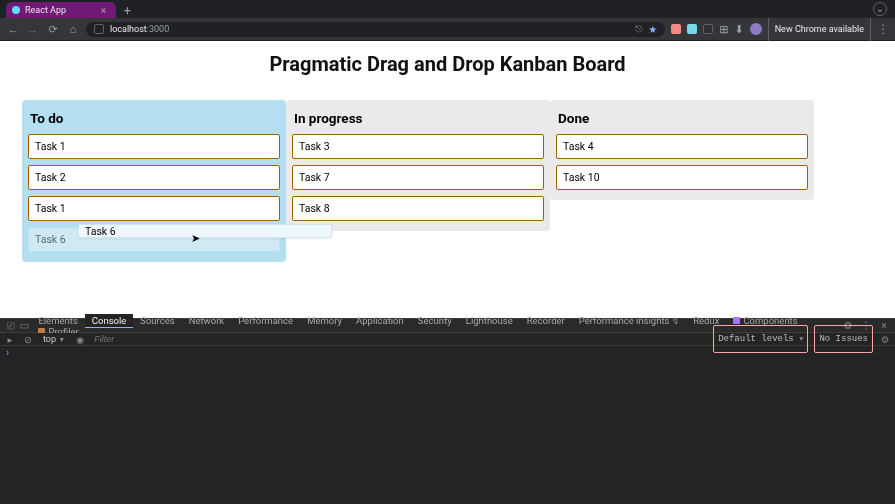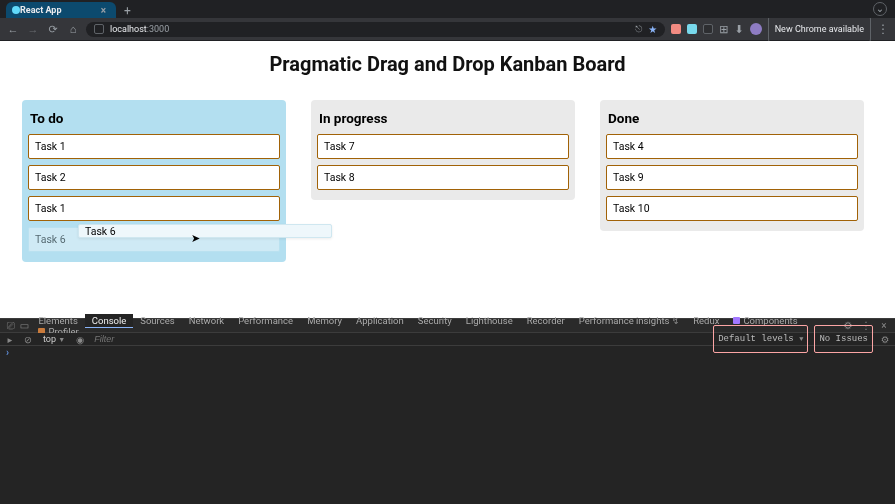--- a/index.html
+++ b/index.html
@@ -5,23 +5,23 @@
   * { box-sizing: border-box; margin: 0; padding: 0; }
   html, body { height: 100%; font-family: -apple-system, BlinkMacSystemFont, "Segoe UI", Roboto, Helvetica, Arial, sans-serif; }
   body { display: flex; flex-direction: column; width: 895px; height: 504px; overflow: hidden; background: #fff; }
 
   
   .chrome-tabstrip {
     height: 18px; background: #202124; display: flex; align-items: flex-end;
     padding-left: 6px; position: relative;
   }
   .tab {
-    display: flex; align-items: center; 
+    display: flex; align-items: center; gap: 5px;
     height: 16px; font-size: 9px; color: #e8eaed; padding: 0 10px 0 6px;
-    background: #0c4a6e; border-radius: 6px 6px 0 0; min-width: 110px; position: relative; font-weight: bold;
+    background: #701a75; border-radius: 6px 6px 0 0; min-width: 110px; position: relative;
   }
   .tab .favicon { width: 8px; height: 8px; border-radius: 50%; background: #61dafb; display:inline-block; }
   .tab .close { margin-left: auto; font-size: 10px; color:#9aa0a6; }
   .new-tab { color:#9aa0a6; font-size:12px; padding: 0 8px; }
   .window-minimize {
     position:absolute; right:8px; top:2px; width:14px; height:14px;
     border:1px solid #5f6368; border-radius:50%;
     display:flex; align-items:center; justify-content:center;
     color:#9aa0a6; font-size:10px; line-height:1;
   }
@@ -53,21 +53,21 @@
   }
   .dots { color:#9aa0a6; font-size:12px; }
 
   
   .page { flex: 0 0 auto; background:#fff; }
   .page-title {
     text-align:center; font-weight:700; font-size:20px;
     padding: 11px 0 24px; color:#111;
   }
   .board {
-    display:flex; gap:25px; padding: 0 22px; align-items:flex-start;
+    display:flex; padding: 0 22px; align-items:flex-start;
   }
   .column {
     width: 264px; background:#eaeaea; border-radius:4px;
     padding: 8px 6px 10px;
   }
   .column.over { background:#b3dff0; }
   .col-title { font-weight:700; font-size:13.5px; padding: 2px 2px 8px; }
   .card {
     background:#fff; border:1px solid #a16207; border-radius:2px;
     font-size:10.5px; padding:5px 6px; margin-bottom:6px;
@@ -178,27 +178,27 @@
     <div class="board" id="board">
         <div class="column over">
           <div class="col-title">To do</div>
           <div class="card">Task 1</div>
           <div class="card">Task 2</div>
           <div class="card">Task 1</div>
           <div class="card ghost">Task 6</div>
         </div>
         <div class="column">
           <div class="col-title">In progress</div>
+          <div class="card">Task 3</div>
           <div class="card">Task 7</div>
           <div class="card">Task 8</div>
         </div>
         <div class="column">
           <div class="col-title">Done</div>
           <div class="card">Task 4</div>
-          <div class="card">Task 9</div>
           <div class="card">Task 10</div>
         </div>
       </div>
   </div>
 
   <div class="drag-clone">
     <span>Task 6</span>
   </div>
   <div class="cursor-dot">➤</div>
 </div>

